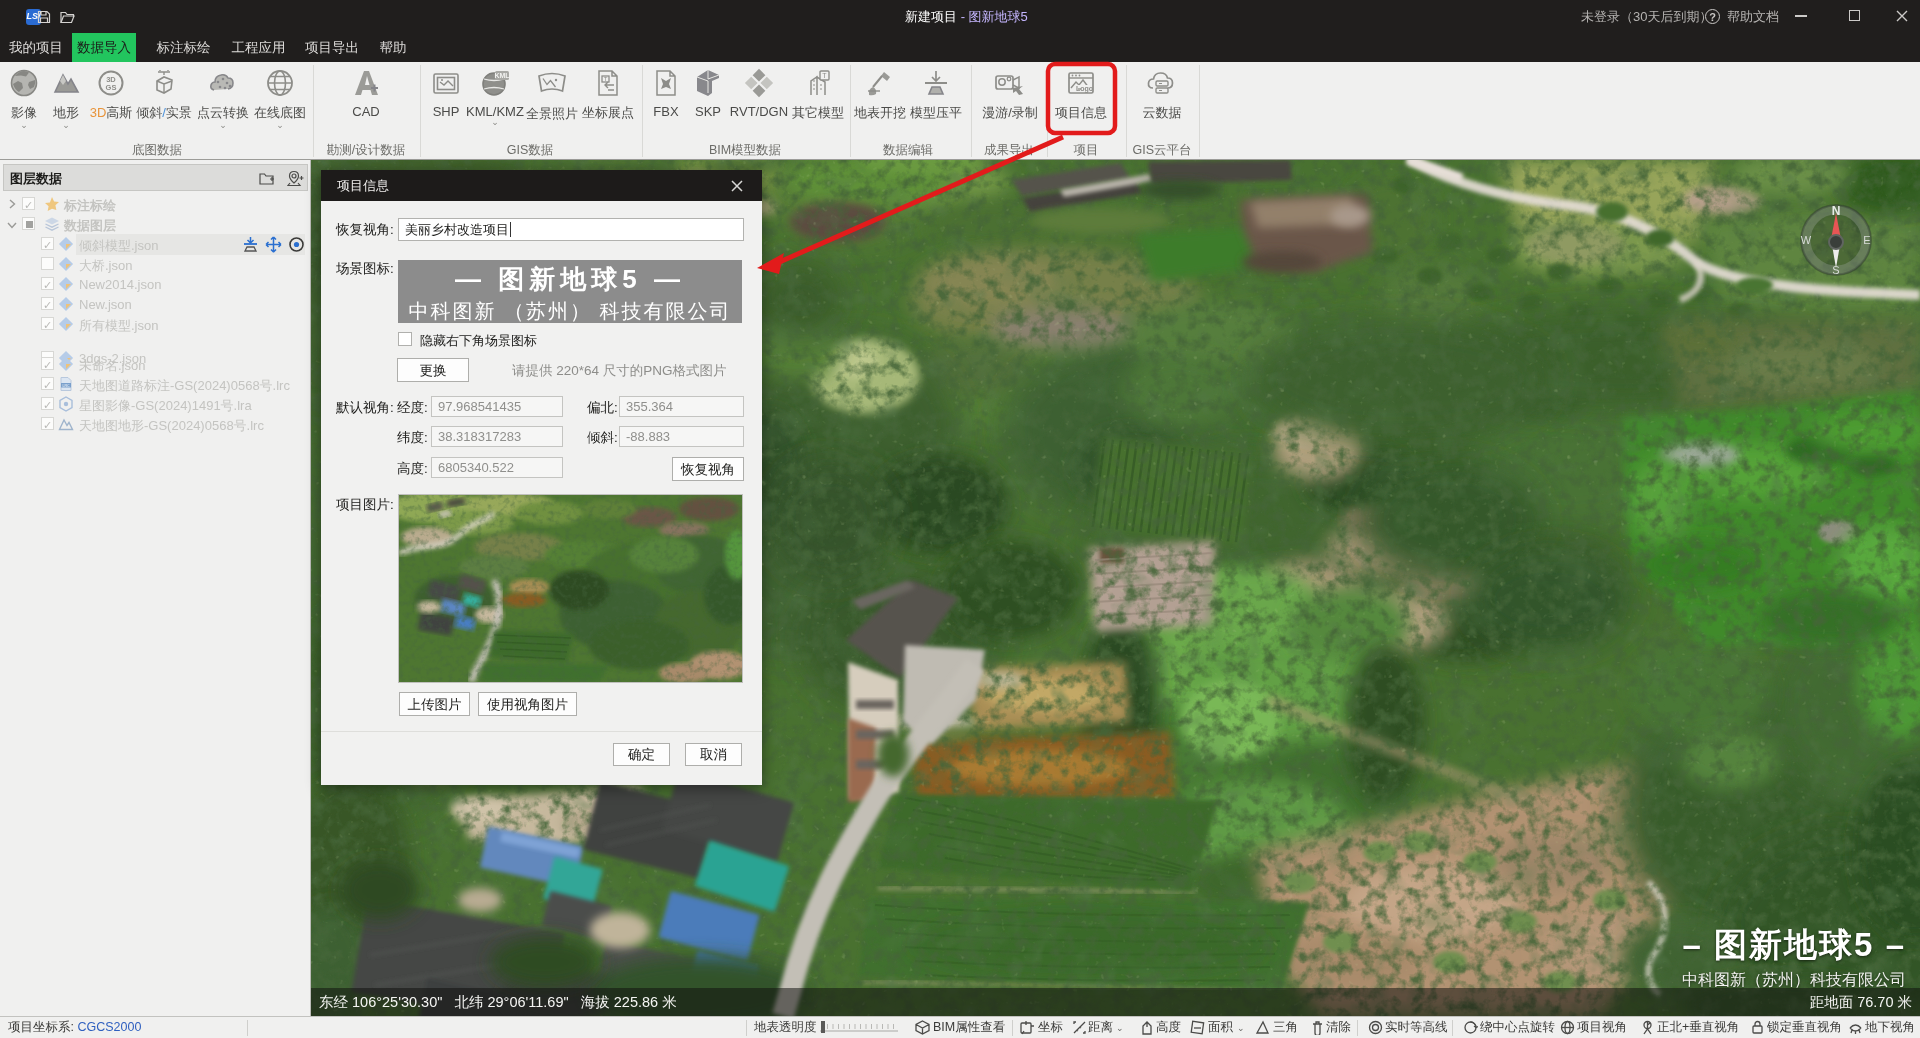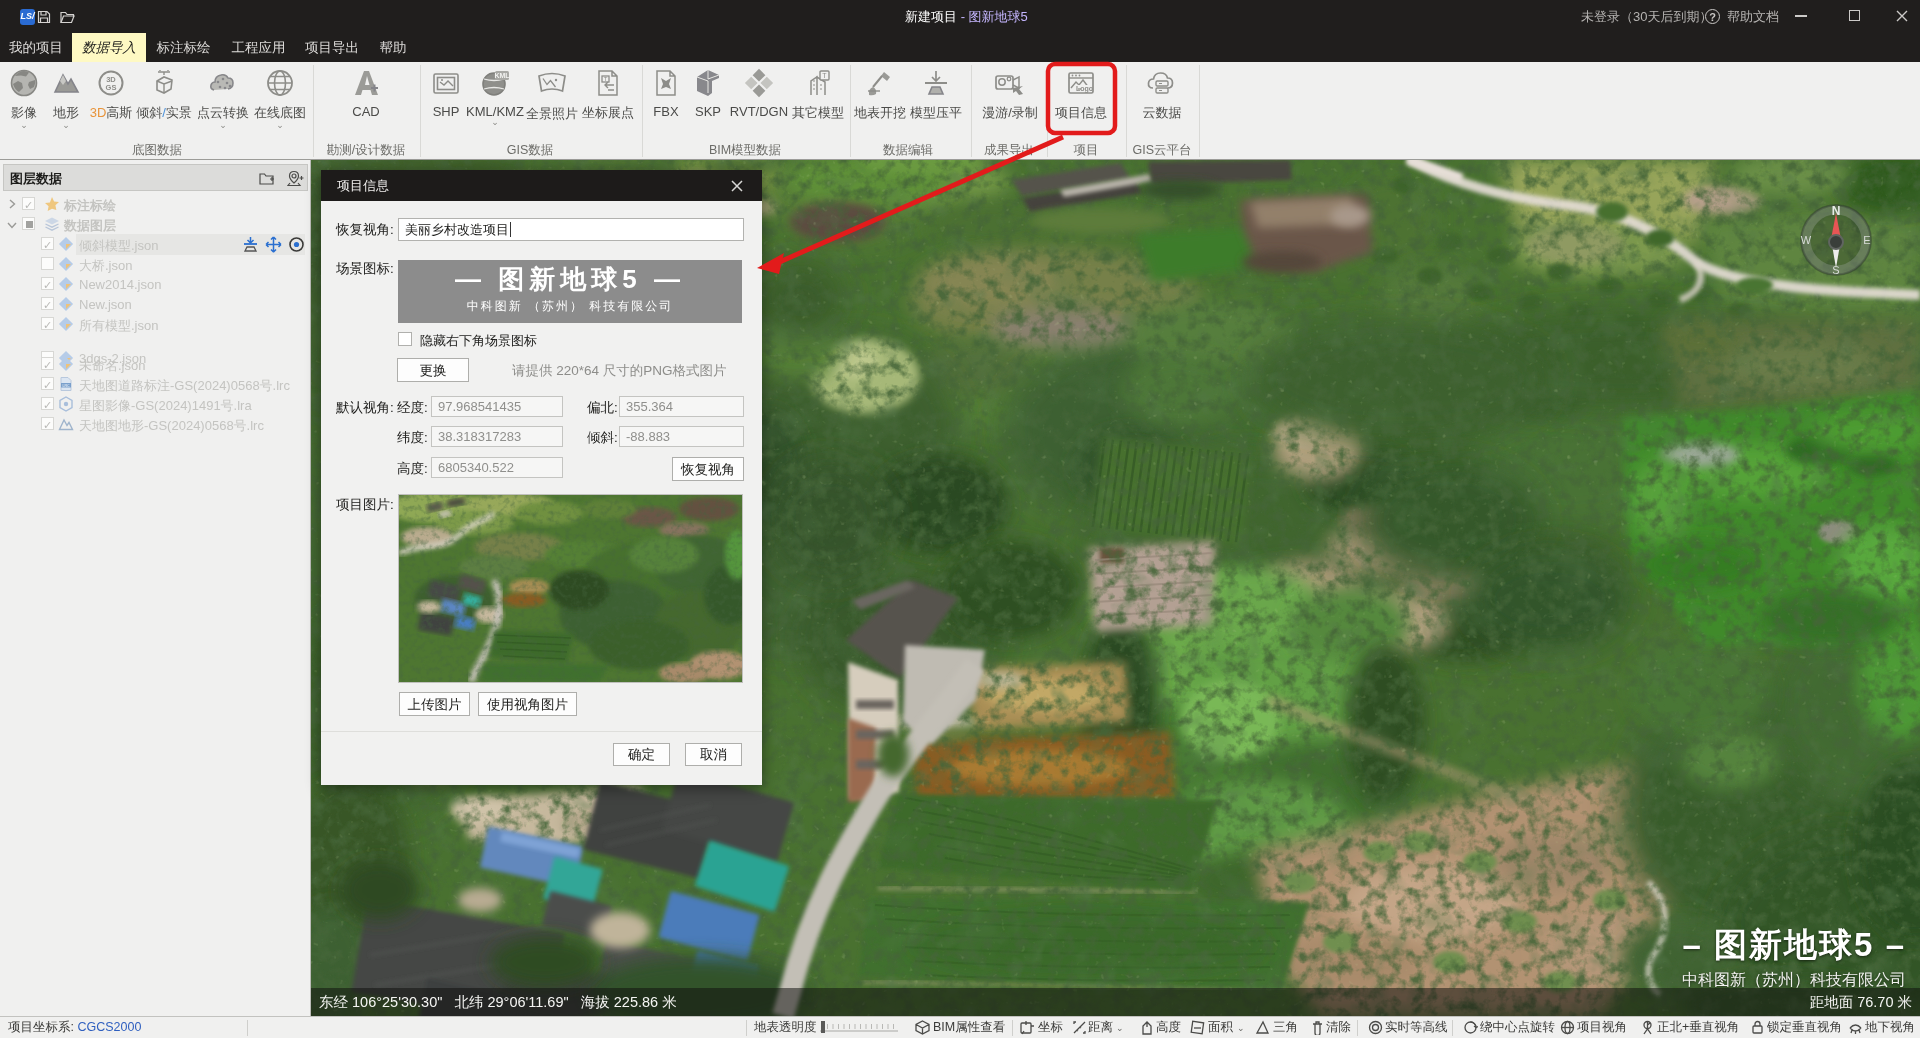--- a/index.html
+++ b/index.html
@@ -25,21 +25,21 @@
 #mapwrap{position:absolute;left:311px;top:160px;width:1609px;height:856px;overflow:hidden;}
 #dlg{position:absolute;left:321px;top:170px;width:441px;height:615px;background:#f1f1f0;box-shadow:0 3px 14px rgba(0,0,0,0.45);}
 #dlgtitle{position:absolute;left:0;top:0;width:441px;height:31px;background:#1d1b1a;color:#f0efee;font-size:13px;line-height:31px;}
 .dlab{position:absolute;font-size:13.5px;color:#1c1c1a;white-space:nowrap;}
 .dinput{position:absolute;background:#ffffff;border:1px solid #b2b2af;font-size:13px;color:#1c1c1a;line-height:21px;padding-left:6px;white-space:nowrap;}
 .dnum{position:absolute;background:#f6f6f5;border:1px solid #c4c4c1;font-size:13px;color:#8f8f8c;line-height:19px;padding-left:6px;white-space:nowrap;}
 .dbtn{position:absolute;background:#fdfdfd;border:1px solid #aeaeab;font-size:13.5px;color:#1c1c1a;text-align:center;}
 .coordbar{position:absolute;left:0px;top:828px;width:1609px;height:28px;background:rgba(15,15,13,0.52);}
 </style></head><body>
 <div id="titlebar">
-<div class="abs" style="left:20px;top:9px;width:15px;height:16px;background:#2a6bd2;border-radius:3px;color:#fff;font-size:9px;font-weight:bold;font-style:italic;text-align:center;line-height:15px;">LS/</div>
+<div class="abs" style="left:26px;top:9px;width:15px;height:16px;background:#2a6bd2;border-radius:3px;color:#fff;font-size:9px;font-weight:bold;font-style:italic;text-align:center;line-height:15px;">LS/</div>
 <svg class="abs" style="left:37px;top:10px" width="14" height="14" viewBox="0 0 14 14" fill="none" stroke="#d5d3d1" stroke-width="1.2">
       <path d="M1.5 1.5 h8.5 l2.5 2.5 v8.5 h-11 z"></path>
       <path d="M4 1.5 v3.5 h5 v-3.5"></path>
       <path d="M3.5 12.5 v-4.5 h7 v4.5"></path>
     </svg>
 <svg class="abs" style="left:60px;top:11px" width="15" height="13" viewBox="0 0 15 13" fill="none" stroke="#d5d3d1" stroke-width="1.2">
       <path d="M1 11.5 v-10 h4.5 l1.5 2 h6.5 v2"></path>
       <path d="M1 11.5 l2.5-6.5 h10.5 l-2.5 6.5 z"></path>
     </svg>
 <div class="abs" style="left:905px;top:0;height:33px;line-height:33px;font-size:13px;color:#ffffff;">新建项目 <span style="color:#c4b5fd;">- 图新地球5</span></div>
@@ -47,21 +47,21 @@
 <div class="abs" style="left:1705px;top:9px;width:15px;height:15px;border:1.4px solid #c9c7c5;border-radius:50%;color:#c9c7c5;font-size:11px;font-weight:bold;text-align:center;line-height:14px;">?</div>
 <div class="abs" style="left:1727px;top:0;height:33px;line-height:33px;font-size:13px;color:#b5b3b1;">帮助文档</div>
 <div class="abs" style="left:1795px;top:15px;width:12px;height:1.5px;background:#cccac8;"></div>
 <div class="abs" style="left:1849px;top:10px;width:11px;height:11px;border:1.3px solid #cccac8;"></div>
 <svg class="abs" style="left:1896px;top:10px" width="12" height="12" viewBox="0 0 12 12" stroke="#cccac8" stroke-width="1.4">
       <path d="M1 1 L11 11 M11 1 L1 11"></path>
     </svg>
 </div>
 <div id="menubar">
     <div class="tab" style="left:0px;width:72px;">我的项目</div>
-    <div class="tab" style="left:72px;width:74px;background:#fef9c3;color:#1b1b19;font-style:italic;">数据导入</div>
+    <div class="tab" style="left:72px;width:64px;background:#22c55e;color:#1b1b19;">数据导入</div>
     <div class="tab" style="left:146px;width:75px;">标注标绘</div>
     <div class="tab" style="left:221px;width:75px;">工程应用</div>
     <div class="tab" style="left:296px;width:72px;">项目导出</div>
     <div class="tab" style="left:368px;width:50px;">帮助</div>
   </div>
 <div id="ribbon">
     <div class="rsep" style="left:313px"></div>
     <div class="rsep" style="left:420px"></div>
     <div class="rsep" style="left:642px"></div>
     <div class="rsep" style="left:850px"></div>
@@ -659,21 +659,21 @@
 <div id="dlgtitle"><span style="margin-left:16px;">项目信息</span>
 <svg class="abs" style="left:410px;top:10px" width="12" height="12" viewBox="0 0 12 12" stroke="#d8d8d6" stroke-width="1.5">
         <path d="M1 1 L11 11 M11 1 L1 11"></path>
       </svg>
 </div>
 <div class="dlab" style="left:15px;top:51px;">恢复视角:</div>
 <div class="dinput" style="left:77px;top:48px;width:346px;height:23px;">美丽乡村改造项目<span style="border-left:1px solid #333;margin-left:1px;"></span></div>
 <div class="dlab" style="left:15px;top:90px;">场景图标:</div>
 <div class="abs" style="left:77px;top:90px;width:344px;height:63px;background:#8c8c8c;color:#ffffff;text-align:center;overflow:hidden;">
   <div style="font-size:26px;font-weight:bold;letter-spacing:5px;margin-top:2px;">— 图新地球5 —</div>
-  <div style="font-size:12px;letter-spacing:2px;margin-top:1px;">中科图新 （苏州） 科技有限公司</div>
+  <div style="font-size:20px;letter-spacing:2px;margin-top:1px;">中科图新 （苏州） 科技有限公司</div>
 </div>
 <div class="abs" style="left:77px;top:162px;width:14px;height:14px;border:1px solid #b0b0ad;background:#fff;"></div>
 <div class="dlab" style="left:99px;top:162px;font-size:13px;">隐藏右下角场景图标</div>
 <div class="dbtn" style="left:76px;top:188px;width:72px;height:24px;line-height:23px;">更换</div>
 <div class="dlab" style="left:191px;top:192px;color:#8d8d8a;">请提供 220*64 尺寸的PNG格式图片</div>
 
 <div class="dlab" style="left:15px;top:229px;">默认视角:</div>
 <div class="dlab" style="left:76px;top:229px;">经度:</div>
 <div class="dnum" style="left:110px;top:226px;width:132px;height:21px;">97.968541435</div>
 <div class="dlab" style="left:266px;top:229px;">偏北:</div>

